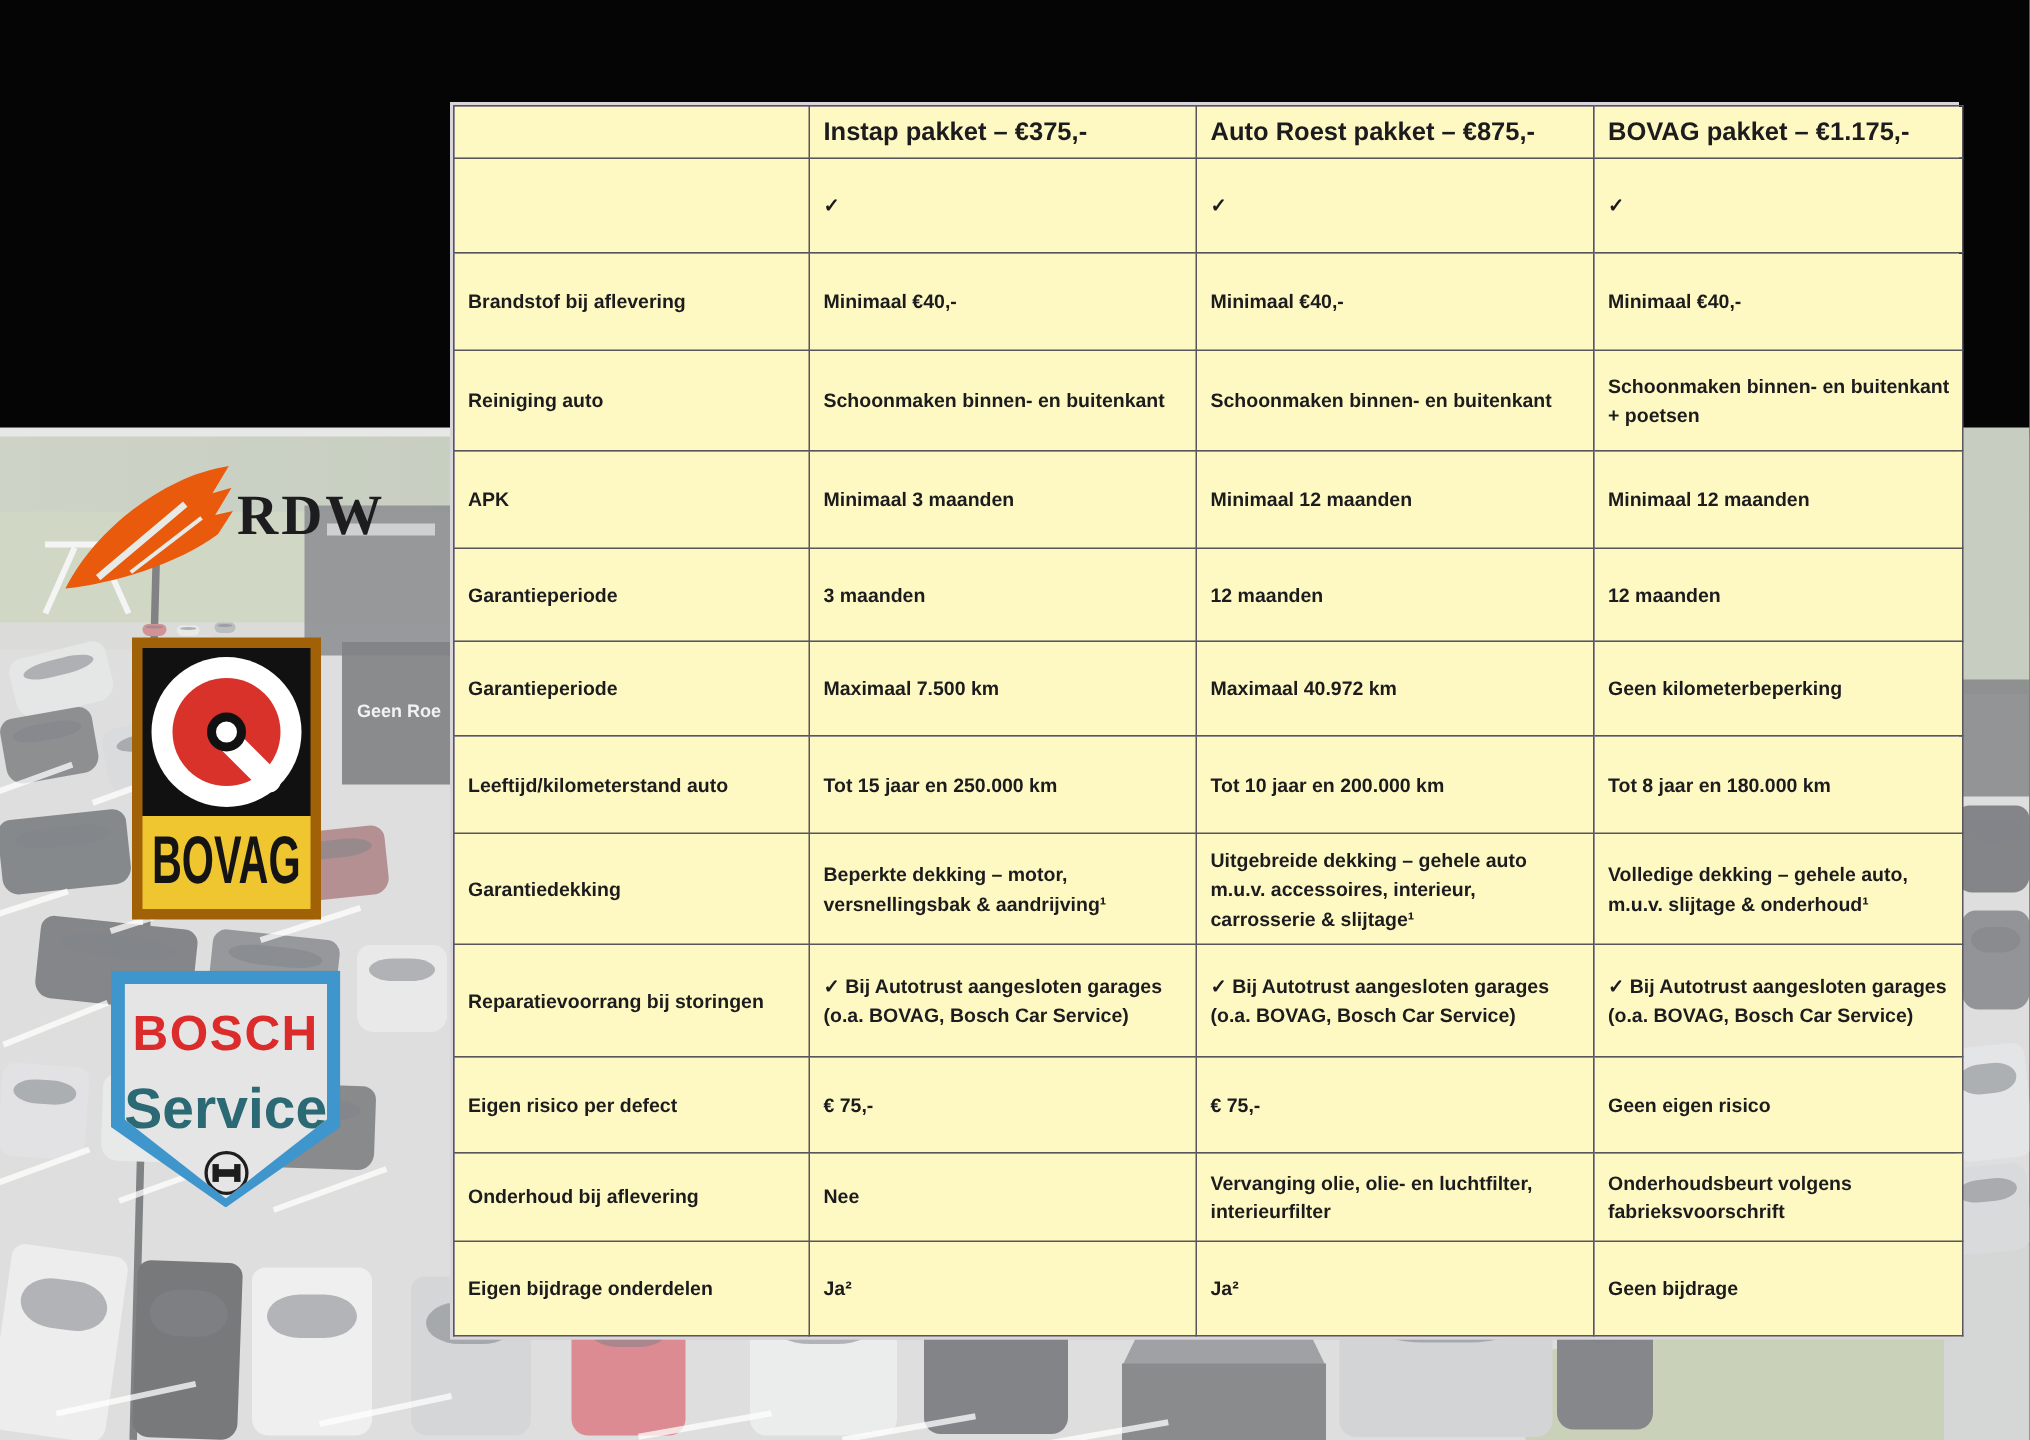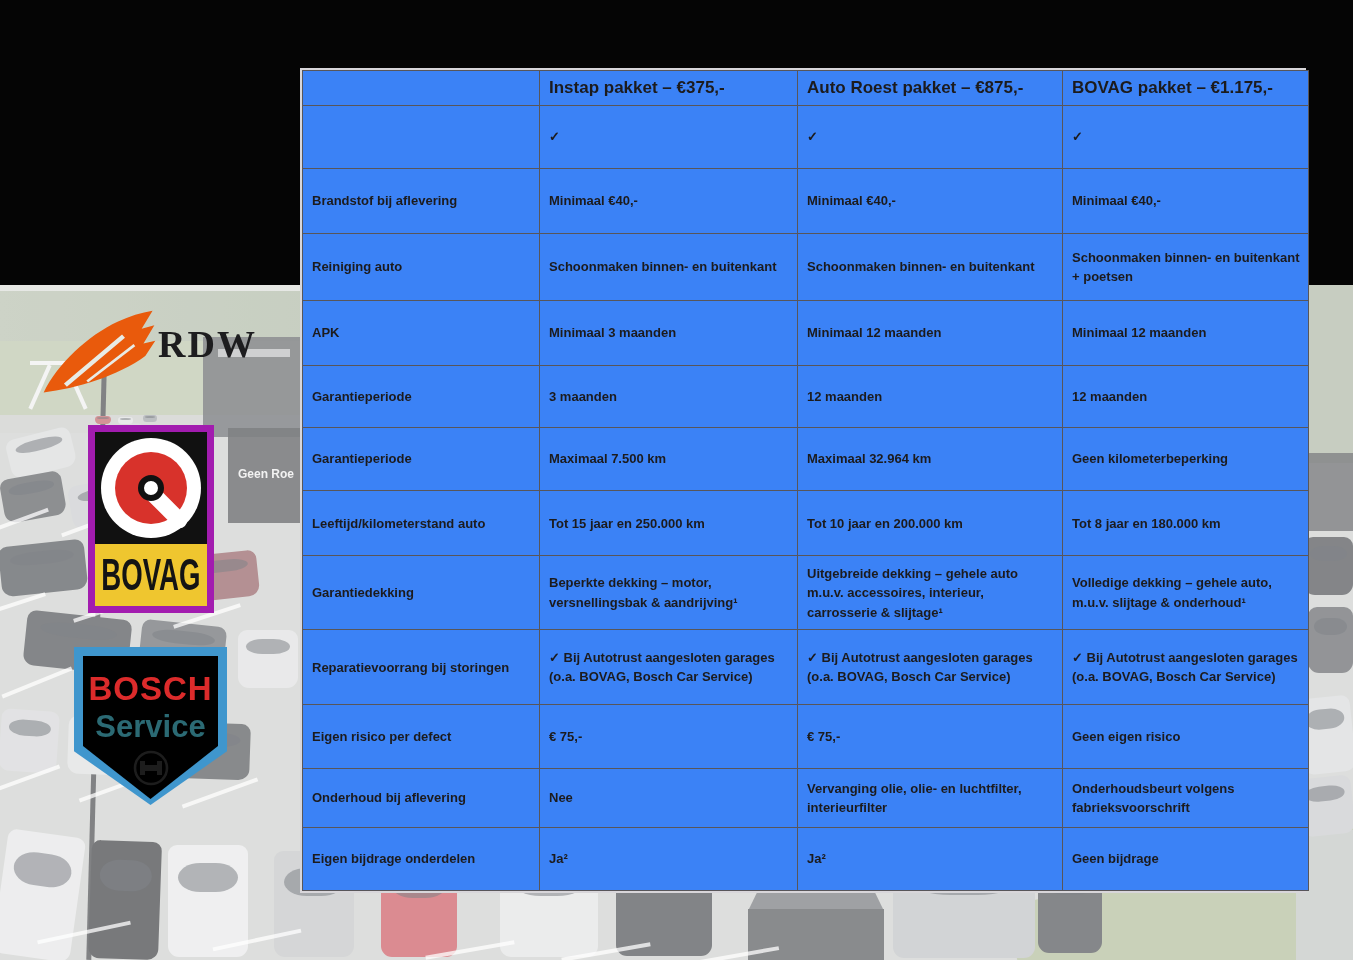--- a/index.html
+++ b/index.html
@@ -43,45 +43,45 @@
   .car::before{content:"";position:absolute;left:13%;right:13%;top:16%;height:26%;
       background:rgba(38,43,53,.55);border-radius:45%/60%;}
   .pline{position:absolute;width:4px;background:rgba(255,255,255,.75);}
   .wash{position:absolute;left:0;top:0;width:1353px;height:675px;background:rgba(255,255,255,.42);}
 
   
   .rdw{position:absolute;left:40px;top:308px;width:220px;height:88px;z-index:5;}
   .rdw-text{position:absolute;left:118px;top:14px;font-family:"Liberation Serif",serif;
       font-weight:700;font-size:38px;letter-spacing:2px;color:#1d1d1f;}
   .bovag{position:absolute;left:88px;top:425px;width:126px;height:188px;z-index:5;
-      background:#a21caf;padding:7px;box-sizing:border-box;}
+      background:#a16207;padding:7px;box-sizing:border-box;}
   .bovag-top{position:relative;width:112px;height:112px;background:#111;overflow:hidden;}
   .bovag-circle{position:absolute;left:6px;top:6px;width:100px;height:100px;border-radius:50%;background:#fff;}
   .bovag-red{position:absolute;left:20px;top:20px;width:72px;height:72px;border-radius:50%;background:#d8322b;}
   .bovag-handle{position:absolute;left:48px;top:52px;width:16px;height:56px;background:#fff;
       border-radius:8px;transform:rotate(-45deg);transform-origin:8px 8px;}
   .bovag-hub{position:absolute;left:43px;top:43px;width:14px;height:14px;border-radius:50%;
       background:#fff;border:6px solid #111;}
   .bovag-bottom{width:112px;height:62px;background:#efc62f;display:flex;align-items:center;justify-content:center;}
   .bovag-word{font-size:30px;font-weight:800;color:#141414;transform:scale(.92,1.5);letter-spacing:0;}
   .bosch{position:absolute;left:74px;top:647px;width:153px;height:158px;z-index:5;}
   .bosch-outer{position:absolute;inset:0;background:#3f96cd;
       clip-path:polygon(0 0,100% 0,100% 66%,50% 100%,0 66%);}
-  .bosch-inner{position:absolute;left:9px;top:9px;right:9px;bottom:6px;background:#000000;
+  .bosch-inner{position:absolute;left:9px;top:9px;right:9px;bottom:6px;background:#e5e5e5;
       clip-path:polygon(0 0,100% 0,100% 63%,50% 100%,0 63%);
       display:flex;flex-direction:column;align-items:center;}
   .bosch-word{margin-top:14px;font-size:33px;font-weight:800;color:#dc2b2b;letter-spacing:1px;}
-  .bosch-service{font-size:31px;font-weight:700;color:#2b6a74;margin-top:1px;}
+  .bosch-service{font-size:38px;font-weight:700;color:#2b6a74;margin-top:11px;}
   .bosch-emblem{margin-top:3px;}
 
   
   .pkg-table-wrap{position:absolute;left:300px;top:68px;width:1006px;height:825px;z-index:3;
       border:2px solid #d8d6da;box-sizing:border-box;background:#c8c6c9;}
   table.pkg{border-collapse:collapse;table-layout:fixed;width:100%;height:100%;}
-  table.pkg th,table.pkg td{border:1px solid #58565a;background:#3b82f6;color:#1c1b1d;
+  table.pkg th,table.pkg td{border:1px solid #58565a;background:#fef9c3;color:#1c1b1d;
       text-align:left;vertical-align:middle;padding:4px 8px 4px 9px;line-height:1.5;
       font-weight:700;overflow:hidden;}
   table.pkg th{font-size:17px;}
   table.pkg td{font-size:13px;}
 </style>
 </head>
 <body>
 
 <div class="stage">
 
@@ -238,21 +238,21 @@
           </tr>
           <tr style="height: 56px;">
             <td>Garantieperiode</td>
             <td>3 maanden</td>
             <td>12 maanden</td>
             <td>12 maanden</td>
           </tr>
           <tr style="height: 58px;">
             <td>Garantieperiode</td>
             <td>Maximaal 7.500 km</td>
-            <td>Maximaal 32.964 km</td>
+            <td>Maximaal 40.972 km</td>
             <td>Geen kilometerbeperking</td>
           </tr>
           <tr style="height: 59px;">
             <td>Leeftijd/kilometerstand auto</td>
             <td>Tot 15 jaar en 250.000 km</td>
             <td>Tot 10 jaar en 200.000 km</td>
             <td>Tot 8 jaar en 180.000 km</td>
           </tr>
           <tr style="height: 66px;">
             <td>Garantiedekking</td>

